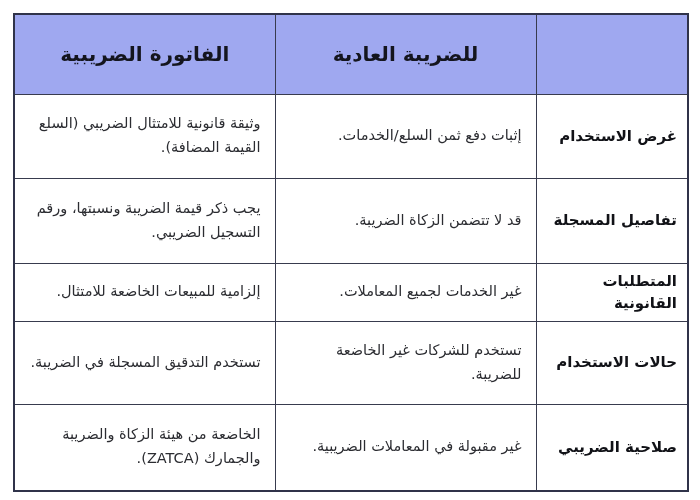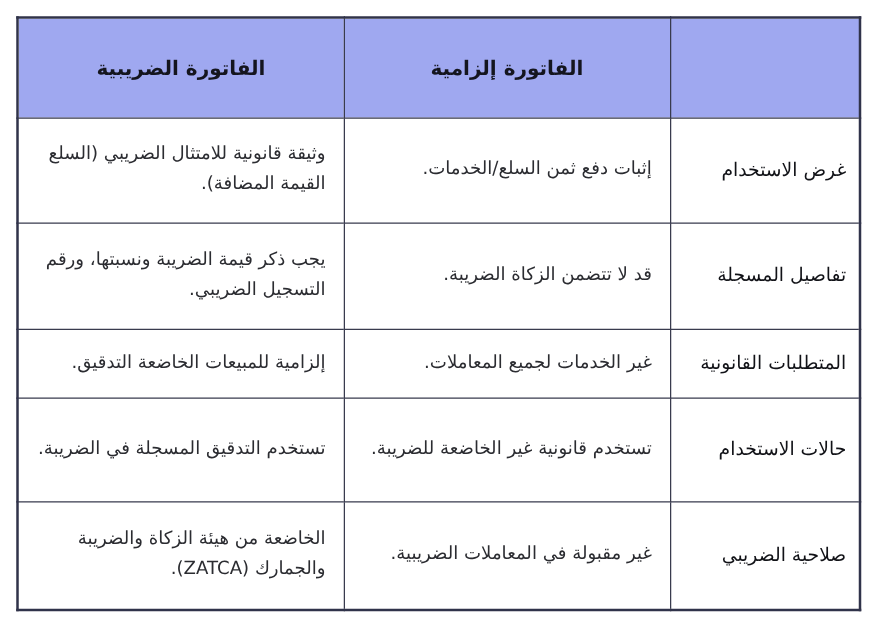--- a/index.html
+++ b/index.html
@@ -29,29 +29,29 @@
   table.compare col.col-tax     { width: 261px; }
   table.compare th, table.compare td {
     border: 1.5px solid #383b4e;
     vertical-align: middle;
     box-sizing: border-box;
     overflow: hidden;
   }
   thead tr { height: 80px; }
   thead th {
     background: #9fa8f0;
-    font-size: 16px;
+    font-size: 20px;
     font-weight: bold;
     color: #14151e;
     text-align: center;
     padding: 4px 10px;
   }
   tbody th.row-label {
     font-size: 15px;
-    font-weight: normal;
+    font-weight: bold;
     color: #111217;
     text-align: right;
     padding: 6px 10px;
     background: #ffffff;
     line-height: 1.5;
   }
   tbody td {
     font-size: 14.5px;
     color: #2b2c31;
     text-align: right;
@@ -71,43 +71,43 @@
 <div class="table-wrap">
   <table class="compare" dir="rtl">
     <colgroup>
       <col class="col-label">
       <col class="col-regular">
       <col class="col-tax">
     </colgroup>
     <thead>
       <tr>
         <th></th>
-        <th>الفاتورة إلزامية</th>
+        <th>للضريبة العادية</th>
         <th>الفاتورة الضريبية</th>
       </tr>
     </thead>
     <tbody>
       <tr class="row-0">
         <th class="row-label">غرض الاستخدام</th>
         <td>إثبات دفع ثمن السلع/الخدمات.</td>
         <td>وثيقة قانونية للامتثال الضريبي (السلع القيمة المضافة).</td>
       </tr>
       <tr class="row-1">
         <th class="row-label">تفاصيل المسجلة</th>
         <td>قد لا تتضمن الزكاة الضريبة.</td>
         <td>يجب ذكر قيمة الضريبة ونسبتها، ورقم التسجيل الضريبي.</td>
       </tr>
       <tr class="row-2">
         <th class="row-label">المتطلبات القانونية</th>
         <td>غير الخدمات لجميع المعاملات.</td>
-        <td>إلزامية للمبيعات الخاضعة التدقيق.</td>
+        <td>إلزامية للمبيعات الخاضعة للامتثال.</td>
       </tr>
       <tr class="row-3">
         <th class="row-label">حالات الاستخدام</th>
-        <td>تستخدم قانونية غير الخاضعة للضريبة.</td>
+        <td>تستخدم للشركات غير الخاضعة للضريبة.</td>
         <td>تستخدم التدقيق المسجلة في الضريبة.</td>
       </tr>
       <tr class="row-4">
         <th class="row-label">صلاحية الضريبي</th>
         <td>غير مقبولة في المعاملات الضريبية.</td>
         <td>الخاضعة من هيئة الزكاة والضريبة والجمارك (ZATCA).</td>
       </tr>
     </tbody>
   </table>
 </div>

